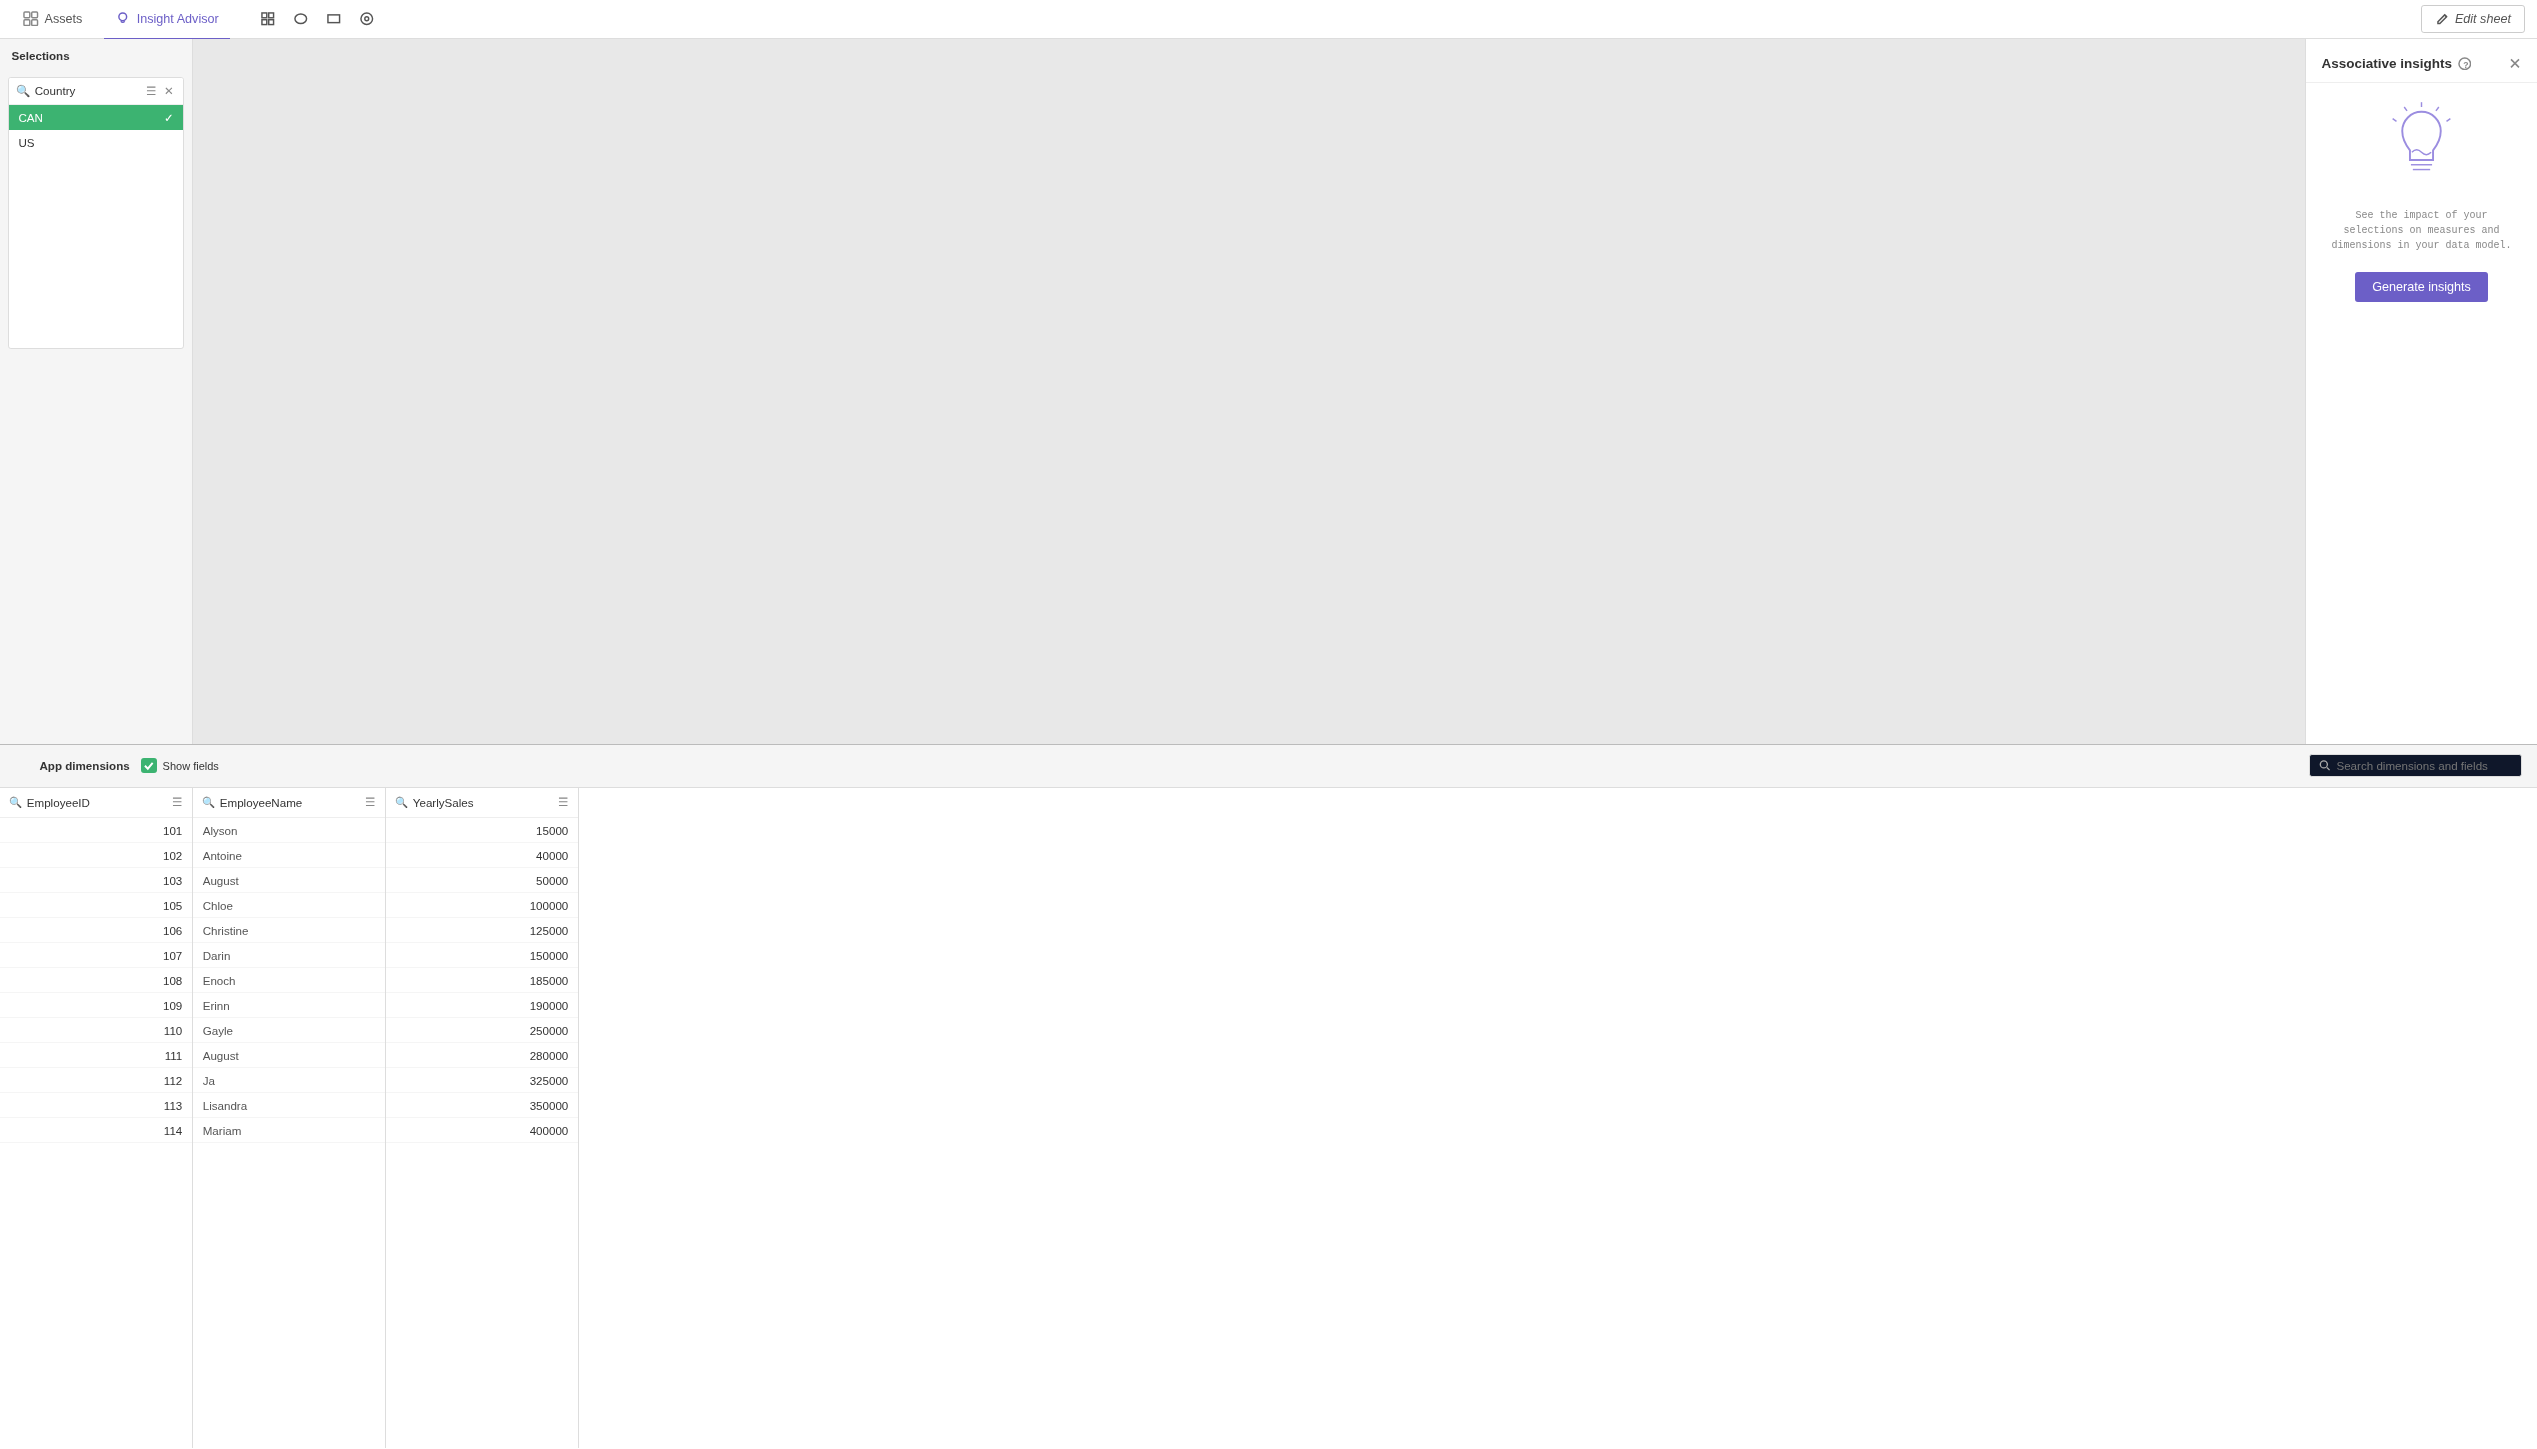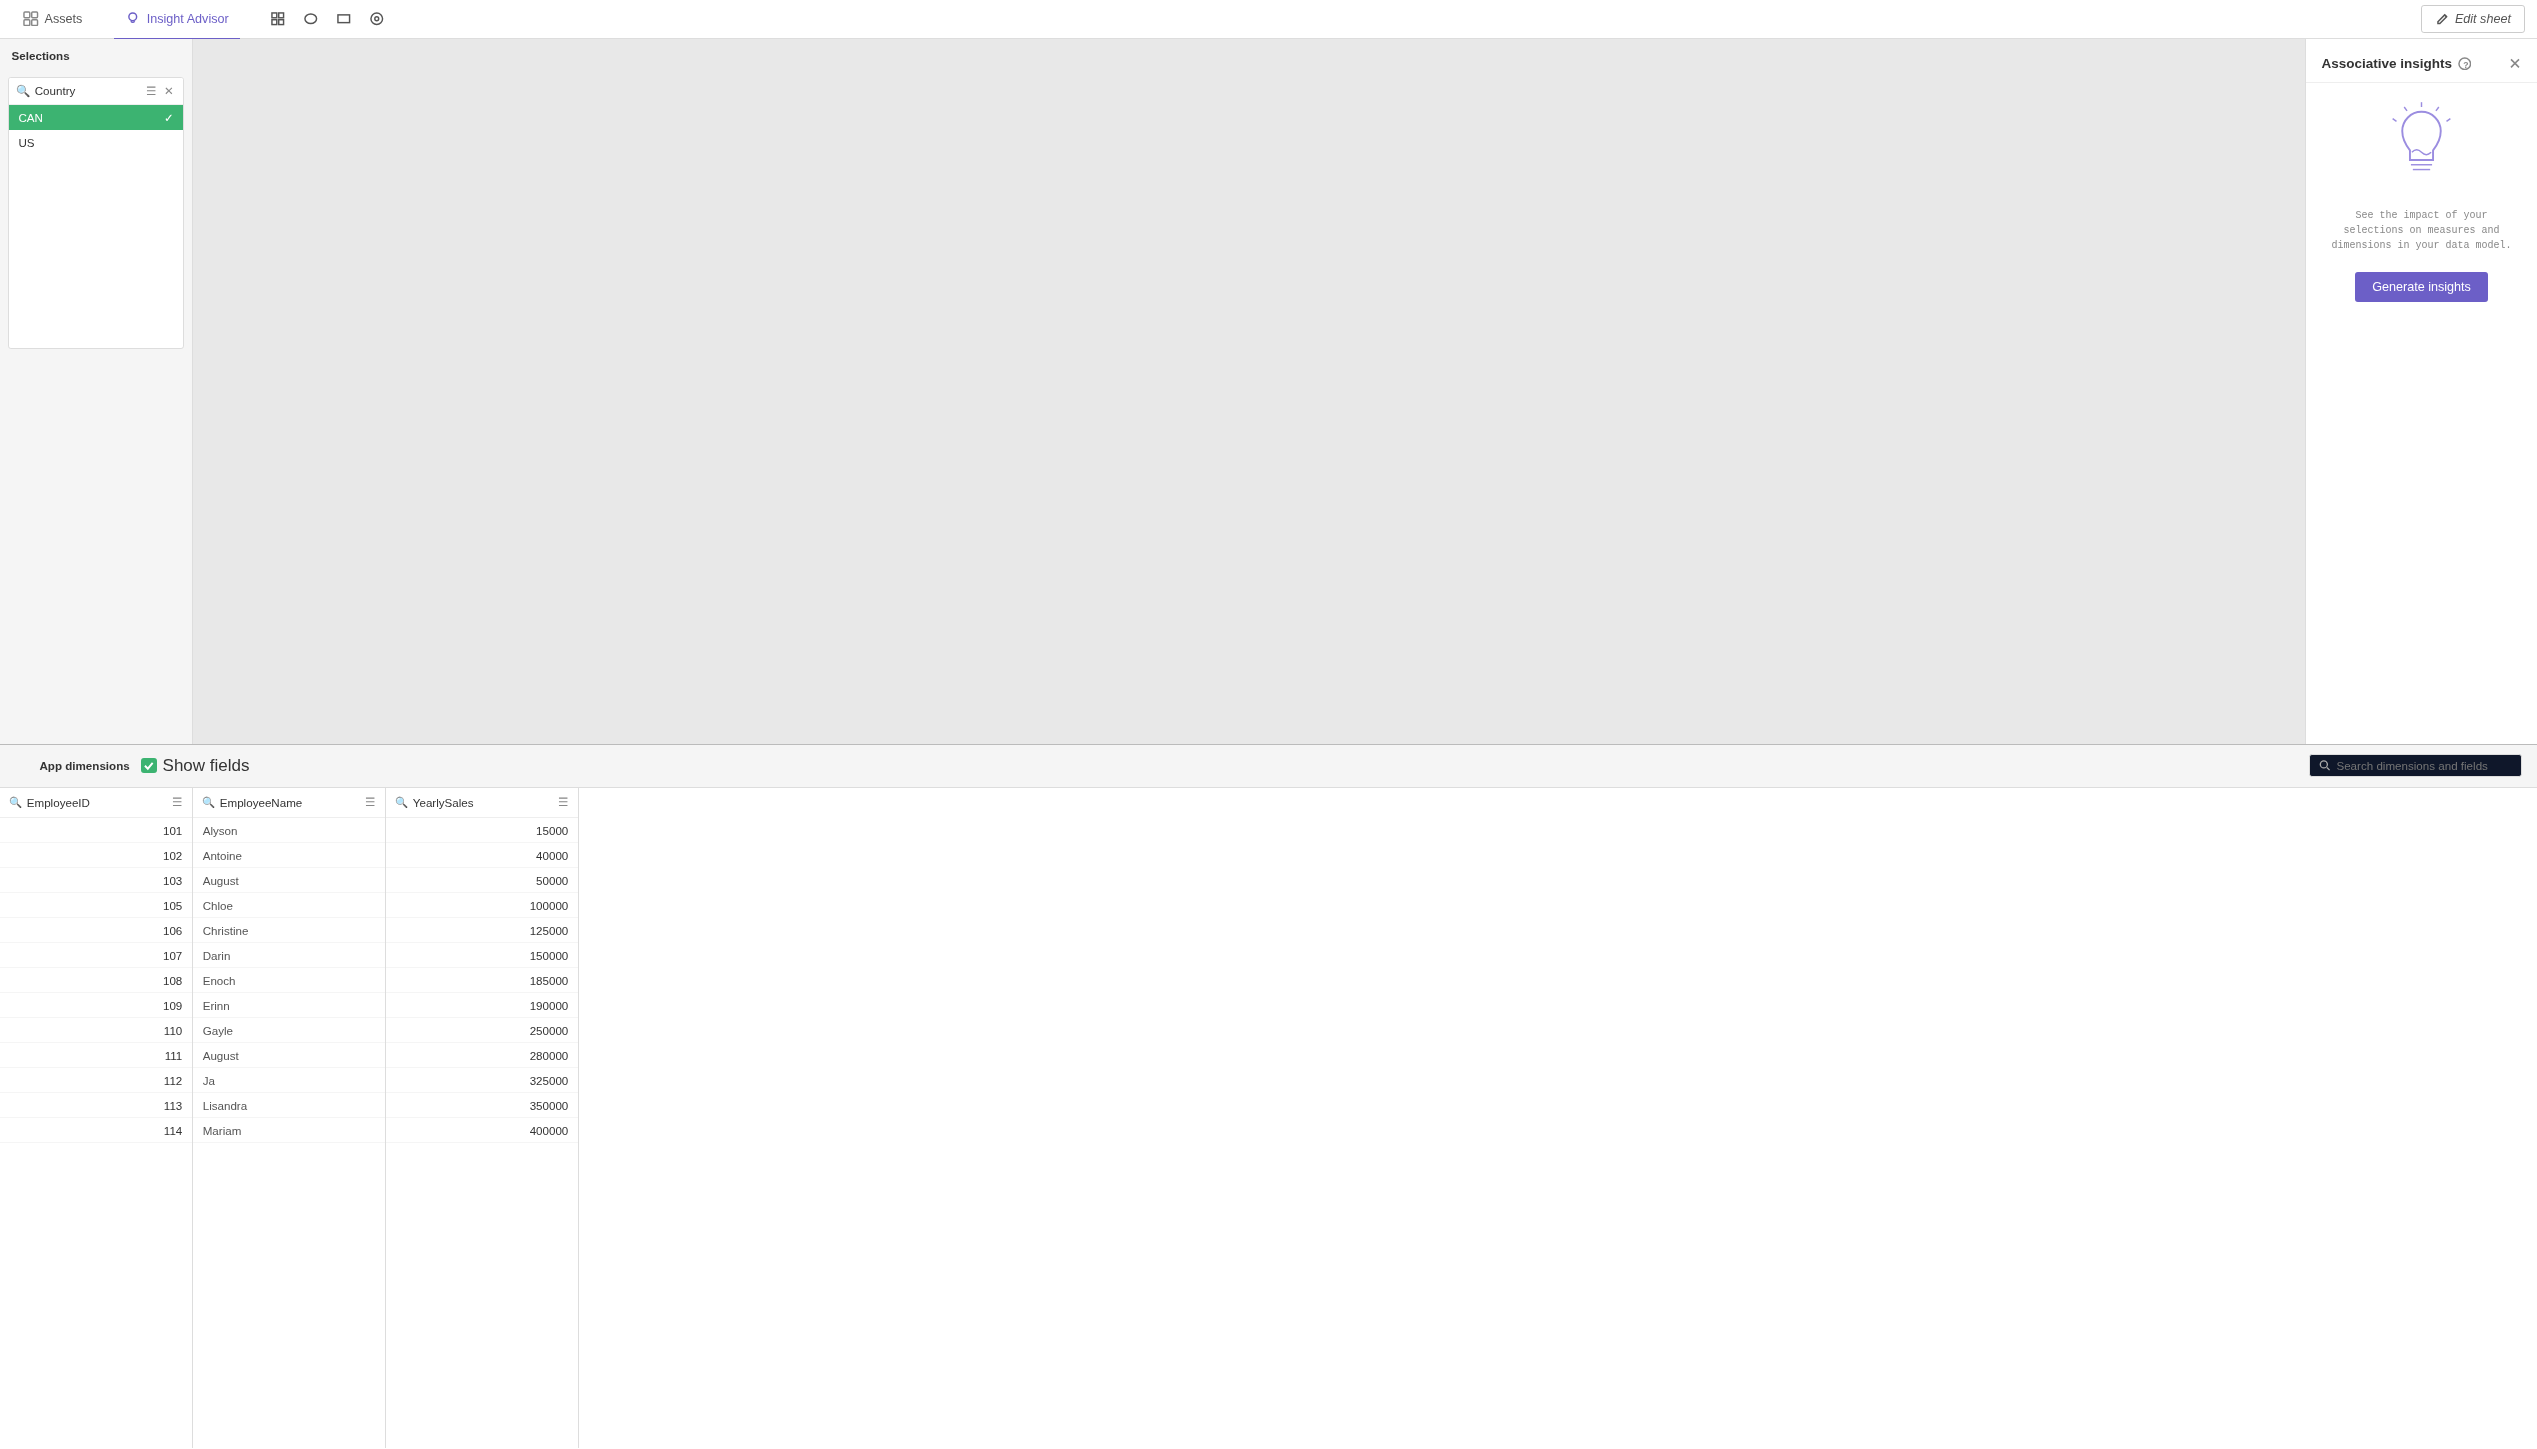--- a/index.html
+++ b/index.html
@@ -3,21 +3,21 @@
   <meta charset="utf-8">
   <style>
     * { box-sizing: border-box; margin: 0; padding: 0; }
     body { font-family: 'Segoe UI', Arial, sans-serif; font-size: 12.6px; background: #f0f0f0; color: #333; height: 100vh; overflow: hidden; }
 
     
     .topbar {
       display: flex; align-items: center; height: 39px; background: #fff;
       border-bottom: 1px solid #ddd; padding: 0 11.6px; gap: 15.5px;
     }
-    .topbar-left { display: flex; align-items: center; gap: 20px; }
+    .topbar-left { display: flex; align-items: center; gap: 10px; }
     .tab-item {
       display: flex; align-items: center; gap: 5.8px; padding: 0 11.6px; height: 39px;
       cursor: pointer; font-size: 12.6px; color: #555; border-bottom: 1.9px solid transparent;
     }
     .tab-item.active { color: #6c5fc7; border-bottom: 1.9px solid #6c5fc7; }
     .tab-icon { width: 15.5px; height: 15.5px; }
     .topbar-tools { display: flex; gap: 3.9px; margin-left: 7.7px; }
     .tool-btn {
       width: 29px; height: 29px; background: none; border: none; cursor: pointer;
       display: flex; align-items: center; justify-content: center; border-radius: 2.9px;
@@ -68,21 +68,21 @@
       display: flex; align-items: center; padding: 9.7px 15.5px; gap: 11.6px;
       background: #f5f5f5; border-bottom: 1px solid #ddd;
     }
     .app-dim-label { font-size: 11.6px; font-weight: 600; color: #333; margin-left: 24px; }
     .show-fields-toggle { display: flex; align-items: center; gap: 5.8px; }
     .toggle-checkbox {
       width: 15.5px; height: 15.5px; background: #3cb371; border-radius: 2.9px;
       display: flex; align-items: center; justify-content: center; cursor: pointer;
     }
     .toggle-checkbox svg { color: #fff; }
-    .show-fields-label { font-size: 17px; color: #333; cursor: pointer; }
+    .show-fields-label { font-size: 11px; color: #333; cursor: pointer; }
     .search-dimensions {
       margin-left: auto; display: flex; align-items: center;
       background: #0f172a; border: 1px solid #ddd; border-radius: 2.9px;
       padding: 3.9px 9.7px; gap: 5.8px; width: 213px;
     }
     .search-dimensions input {
       border: none; outline: none; font-size: 11.6px; color: #888; width: 100%;
       background: transparent;
     }
 

